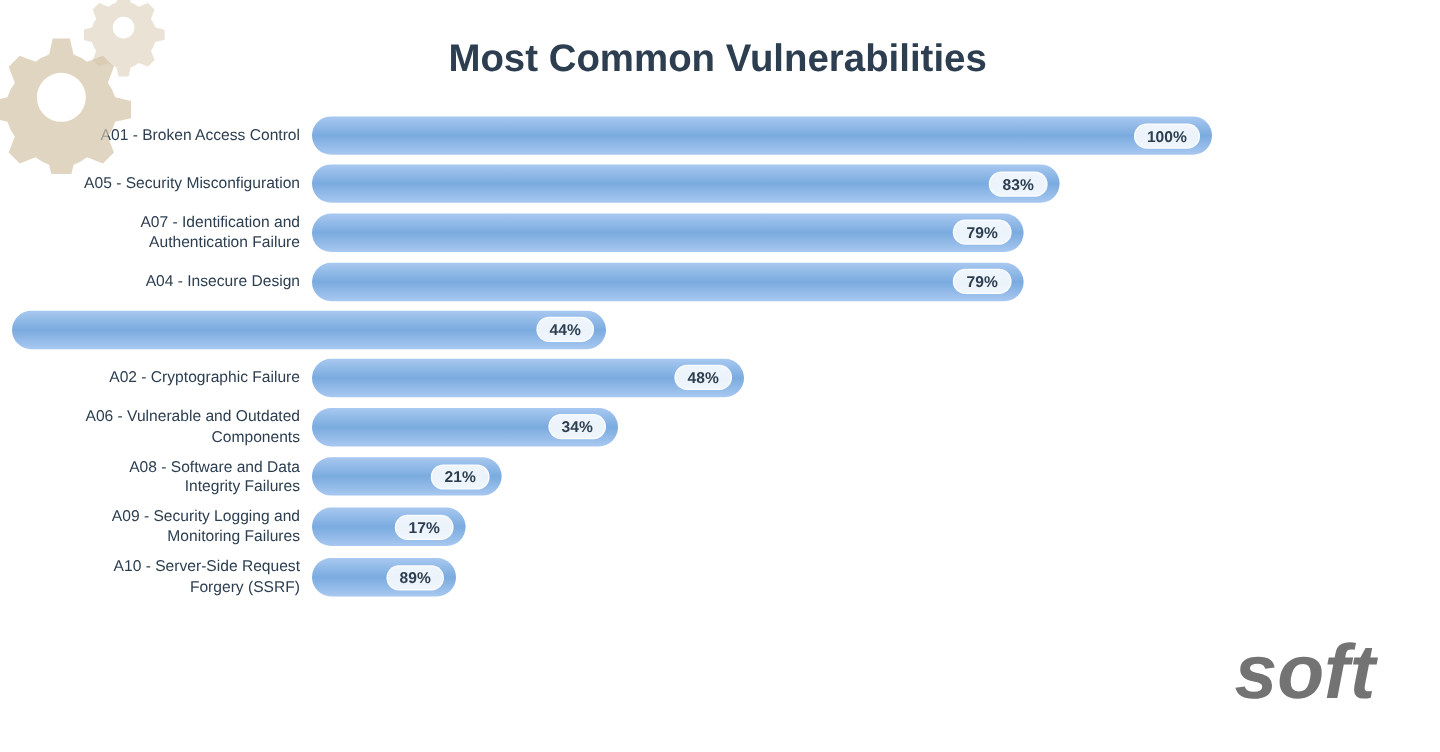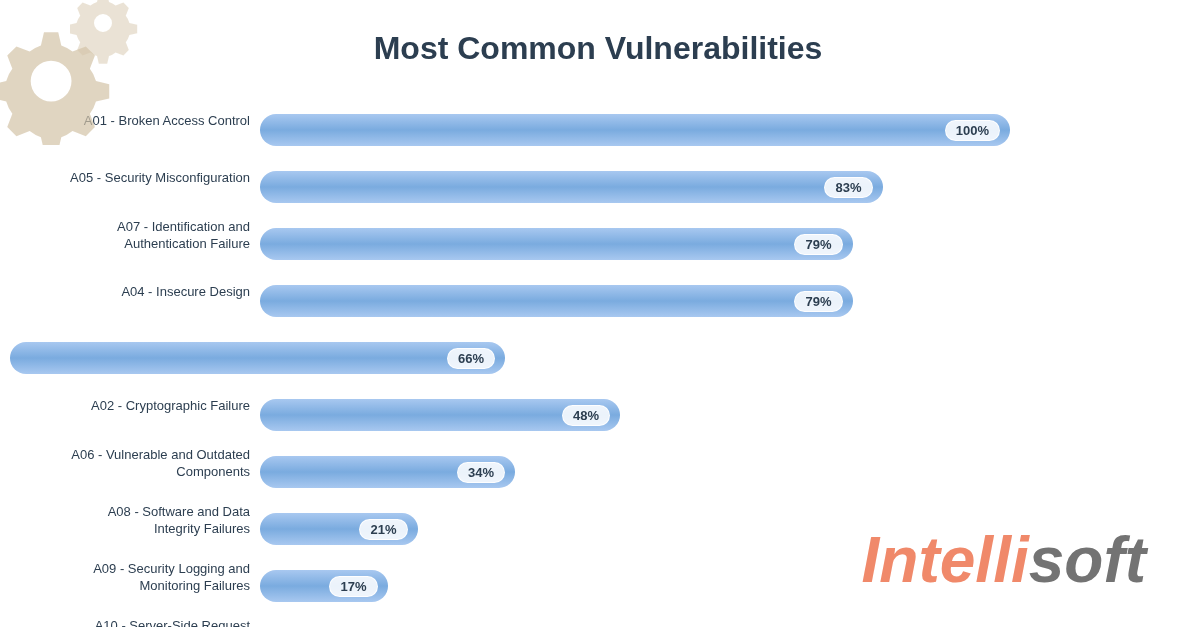--- a/index.html
+++ b/index.html
@@ -91,21 +91,20 @@
 
     .bar-fill {
       height: 32px;
       background: linear-gradient(180deg, #a8c8f0 0%, #7aabdf 50%, #a8c8f0 100%);
       border-radius: 16px;
       display: flex;
       align-items: center;
       justify-content: flex-end;
       padding-right: 10px;
       position: relative;
-      margin-top: 17px;
     }
 
     .bar-badge {
       background: rgba(255,255,255,0.85);
       border-radius: 12px;
       padding: 2px 10px;
       font-size: 13px;
       font-weight: bold;
       color: #2c3e50;
       white-space: nowrap;
@@ -186,21 +185,21 @@
         <div class="bar-label">A04 - Insecure Design</div>
         <div class="bar-track">
           <div class="bar-fill" style="width: 592.5px;">
             <span class="bar-badge">79%</span>
           </div>
         </div>
       </div>
       <div class="bar-row">
         <div class="bar-track">
           <div class="bar-fill" style="width: 495px;">
-            <span class="bar-badge">66%</span>
+            <span class="bar-badge">44%</span>
           </div>
         </div>
       </div>
       <div class="bar-row">
         <div class="bar-label">A02 - Cryptographic Failure</div>
         <div class="bar-track">
           <div class="bar-fill" style="width: 360px;">
             <span class="bar-badge">48%</span>
           </div>
         </div>
@@ -233,17 +232,16 @@
         <div class="bar-label">A10 - Server-Side Request<br>Forgery (SSRF)</div>
         <div class="bar-track">
           <div class="bar-fill" style="width: 120px;">
             <span class="bar-badge">89%</span>
           </div>
         </div>
       </div>
     </div>
 
   <div class="logo-container">
-    <span class="logo-intelli">Intelli</span>
       <span class="logo-soft">soft</span>
   </div>
 
 </div>
 
 </body></html>

